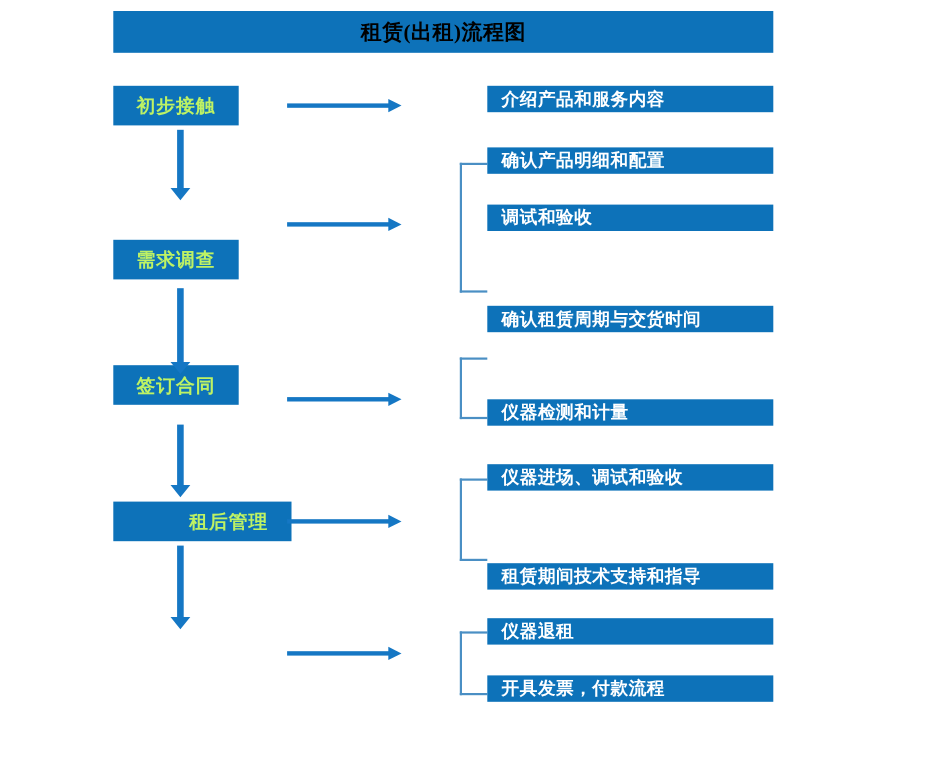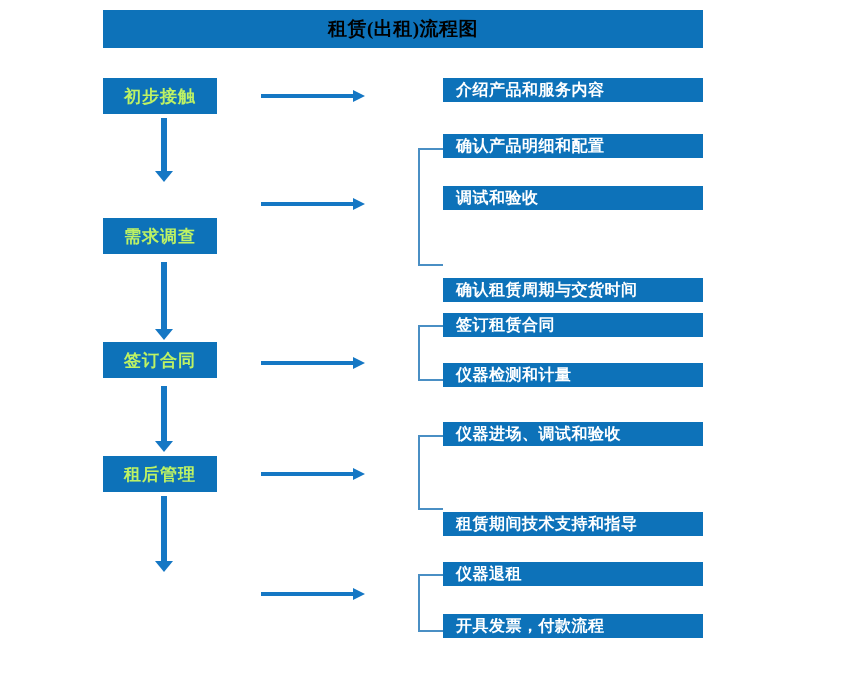--- a/index.html
+++ b/index.html
@@ -121,22 +121,22 @@
 </style>
 </head>
 <body>
 
 <div id="canvas">
 
   <div class="title-bar">租赁(出租)流程图</div>
 
   <div class="stage-box" style="left:103px; top:78px;">初步接触</div>
   <div class="stage-box" style="left:103px; top:186px;margin-top:32px;">需求调查</div>
-  <div class="stage-box" style="left:103px; top:342px;">签订合同</div>
-  <div class="stage-box" style="left:103px; top:456px;">租后管理</div>
+  <div class="stage-box" style="left:103px; top:332px;">签订合同</div>
+  <div class="stage-box" style="left:103px; top:456px;padding-left:48px;">租后管理</div>
 
   <div class="v-arrow" style="left:155px; top:118px; height:64px;">
     <div class="shaft"></div>
     <div class="head"></div>
   </div>
   <div class="v-arrow" style="left:155px; top:262px; height:78px;">
     <div class="shaft"></div>
     <div class="head"></div>
   </div>
   <div class="v-arrow" style="left:155px; top:386px; height:66px;">
@@ -173,21 +173,20 @@
   <div class="bracket" style="top:325px; height:56px;"></div>
   <div class="bracket" style="top:435px; height:75px;"></div>
   <div class="bracket" style="top:574px; height:58px;"></div>
 
   <div class="detail-box" style="top:78px;">介绍产品和服务内容</div>
 
   <div class="detail-box" style="top:134px;">确认产品明细和配置</div>
   <div class="detail-box" style="top:186px;">调试和验收</div>
   <div class="detail-box" style="top:246px;margin-top:32px;">确认租赁周期与交货时间</div>
 
-  <div class="detail-box" style="top:313px;">签订租赁合同</div>
   <div class="detail-box" style="top:363px;">仪器检测和计量</div>
 
   <div class="detail-box" style="top:422px;">仪器进场、调试和验收</div>
   <div class="detail-box" style="top:512px;">租赁期间技术支持和指导</div>
 
   <div class="detail-box" style="top:562px;padding-left:13px;">仪器退租</div>
   <div class="detail-box" style="top:614px;">开具发票，付款流程</div>
 
 </div>
 

